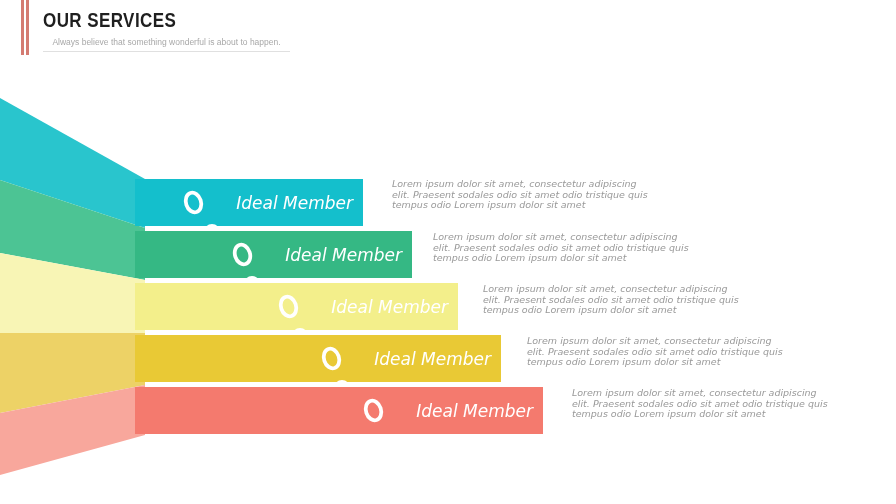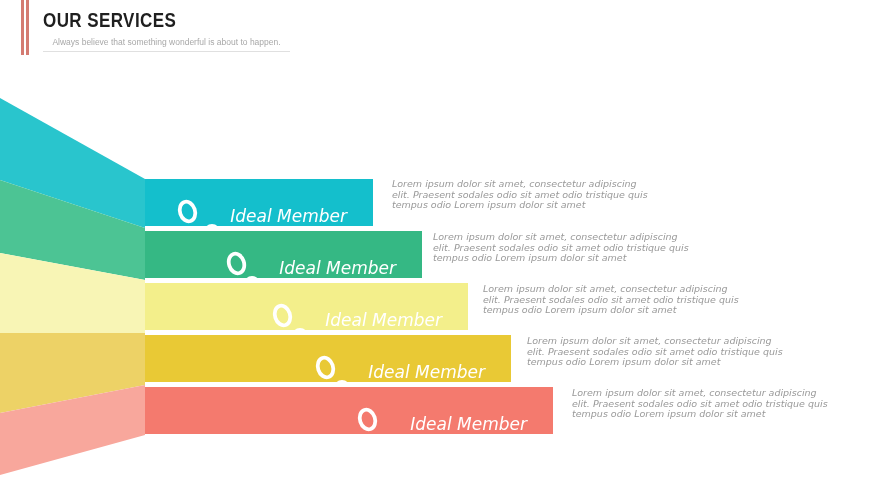--- a/index.html
+++ b/index.html
@@ -19,22 +19,22 @@
   .fan{position:absolute;left:0;top:0;}
 
   
   .dot{position:absolute;width:16px;height:16px;border-radius:50%;background:#ffffff;}
   .dot1{left:204px;top:224px;}
   .dot2{left:244px;top:276px;}
   .dot3{left:292px;top:328px;}
   .dot4{left:334px;top:380px;}
 
   
-  .bar{position:absolute;left:145px;height:47px;display:flex;align-items:flex-end;
-       justify-content:flex-end;padding-right:26px;box-sizing:border-box;}
+  .bar{position:absolute;left:135px;height:47px;display:flex;align-items:center;
+       justify-content:flex-end;padding-right:10px;box-sizing:border-box;}
   .bar1{top:179px;width:228px;}
   .bar2{top:231px;width:277px;}
   .bar3{top:283px;width:323px;}
   .bar4{top:335px;width:366px;}
   .bar5{top:387px;width:408px;}
   .o-icon{margin-right:30px;flex:0 0 auto;}
   .bar-label{color:#ffffff;font-size:17px;font-style:italic;
              font-family:"DejaVu Sans",sans-serif;white-space:nowrap;}
 
   

